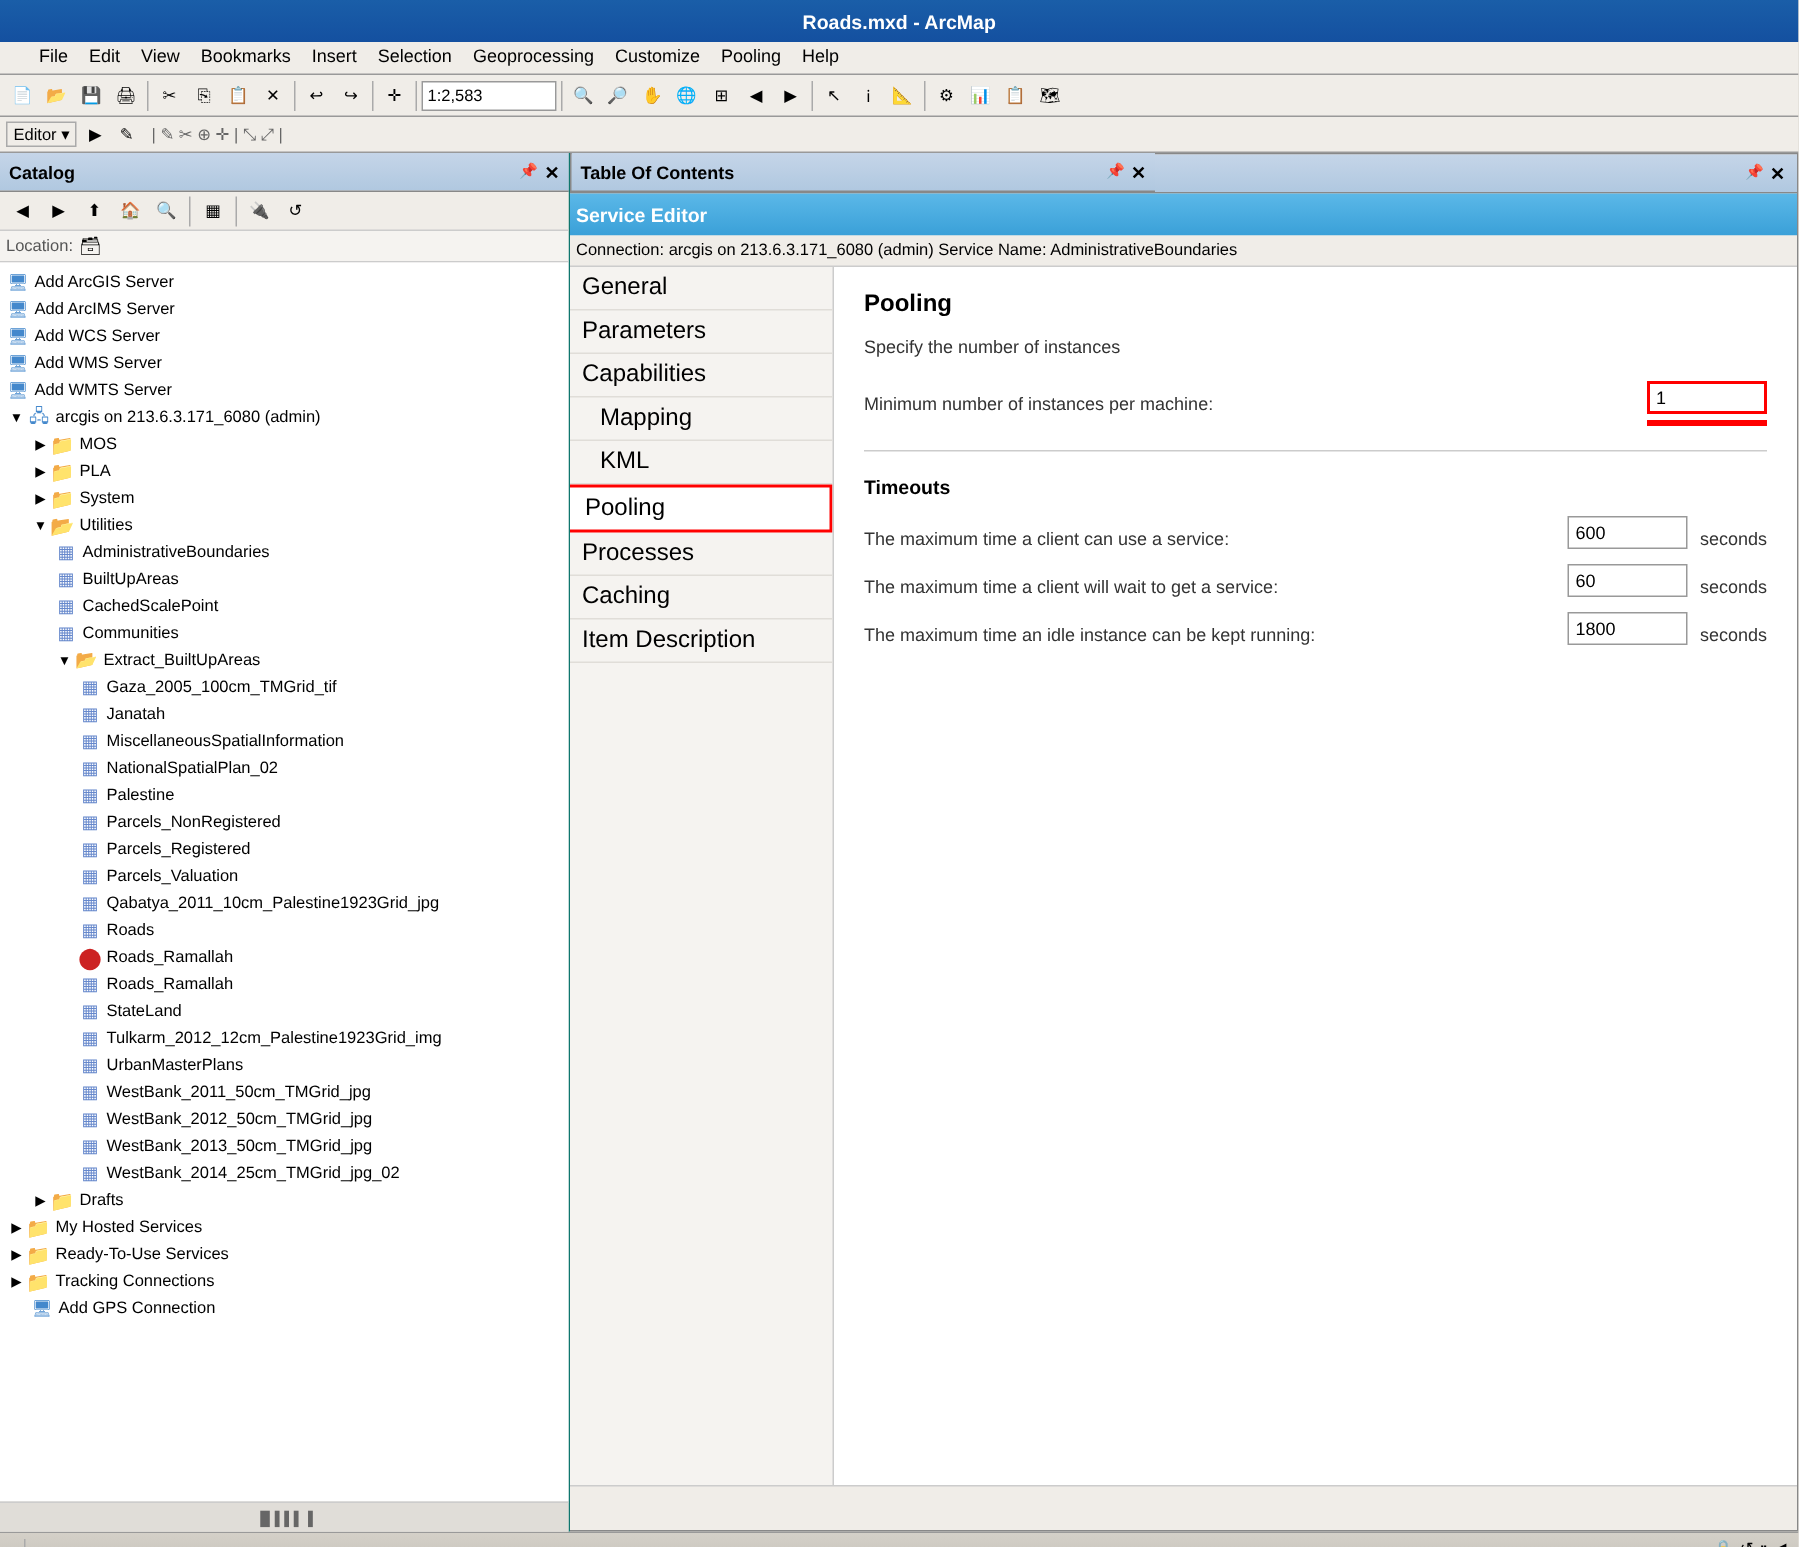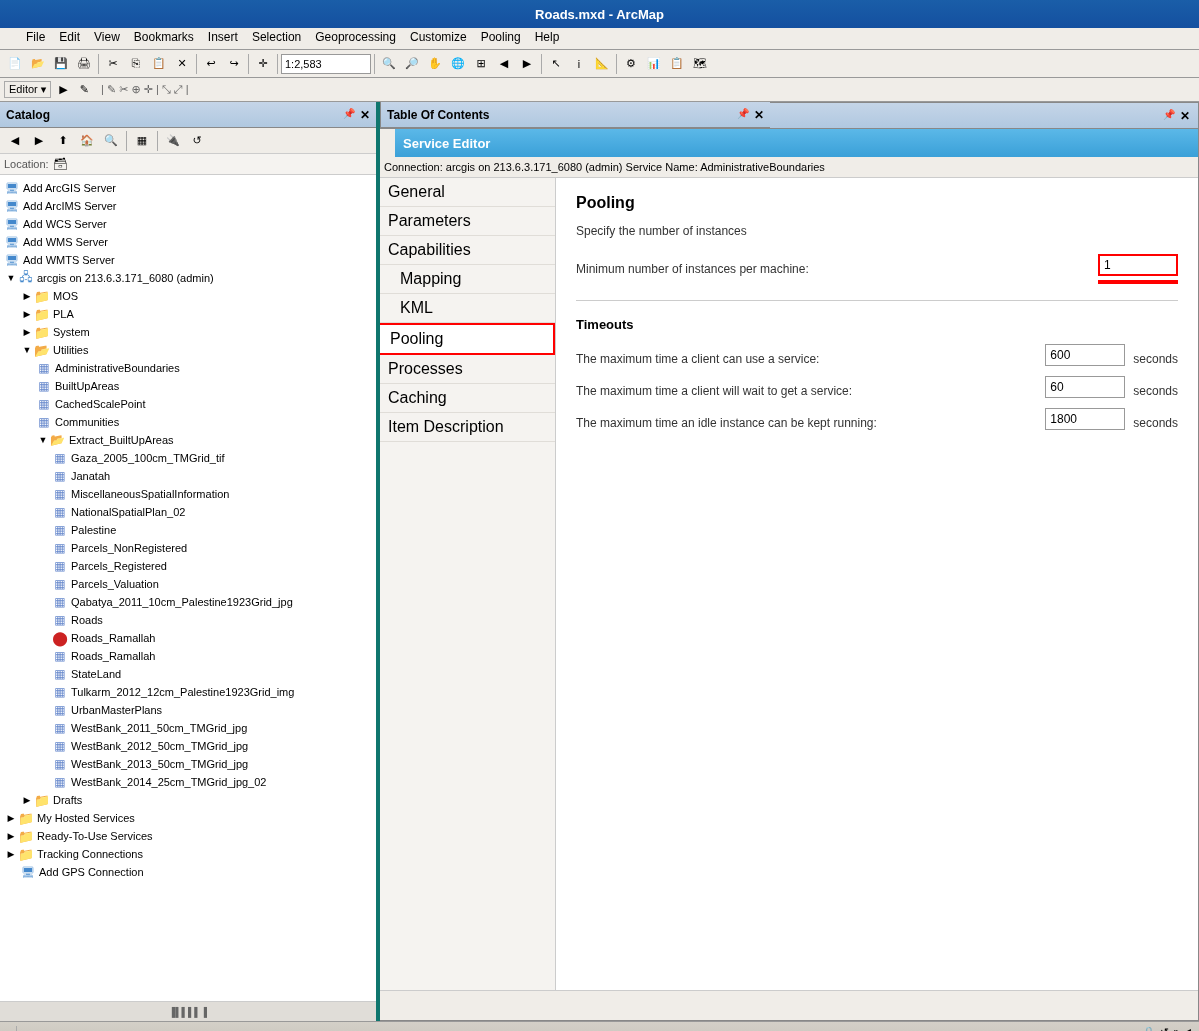--- a/index.html
+++ b/index.html
@@ -151,21 +151,20 @@
     }
     .service-editor-header {
       background: linear-gradient(to bottom, #5bb8e8, #3aa0d8);
       color: white;
       padding: 4px 8px;
       font-size: 13px;
       font-weight: bold;
       height: 28px;
       display: flex;
       align-items: center;
-      margin-left: 19px;
     }
     .service-editor-connection {
       background: #f0ede8;
       padding: 4px 8px;
       font-size: 11px;
       border-bottom: 1px solid #ccc;
     }
     .service-editor-body {
       display: flex;
       flex: 1;
@@ -335,21 +334,21 @@
 
 <div class="editor-bar">
   <span style="cursor:pointer;border:1px solid #aaa;padding:1px 4px;background:#f0ede8;">Editor ▾</span>
   <span style="padding:1px 4px;">▶</span>
   <span style="padding:1px 4px;">✎</span>
   <span style="color:#666;padding:1px 4px;">| ✎ ✂ ⊕ ✛ | ⤡ ⤢ |</span>
 </div>
 
 <div class="main-area">
 
-  <div style="width:380px; display:flex; flex-direction:column; border-right:4px solid #0f766e; background:#f5f3f0; flex-shrink:0; z-index:20; position:relative;">
+  <div style="width:380px; display:flex; flex-direction:column; border-right:1px solid #0f766e; background:#f5f3f0; flex-shrink:0; z-index:20; position:relative;">
 
     <div class="panel-header">
       <div class="panel-header-left">
         <span>Catalog</span>
       </div>
       <div style="display:flex;gap:4px;">
         <span style="font-size:10px;cursor:pointer;">📌</span>
         <span style="cursor:pointer;">✕</span>
       </div>
     </div>

